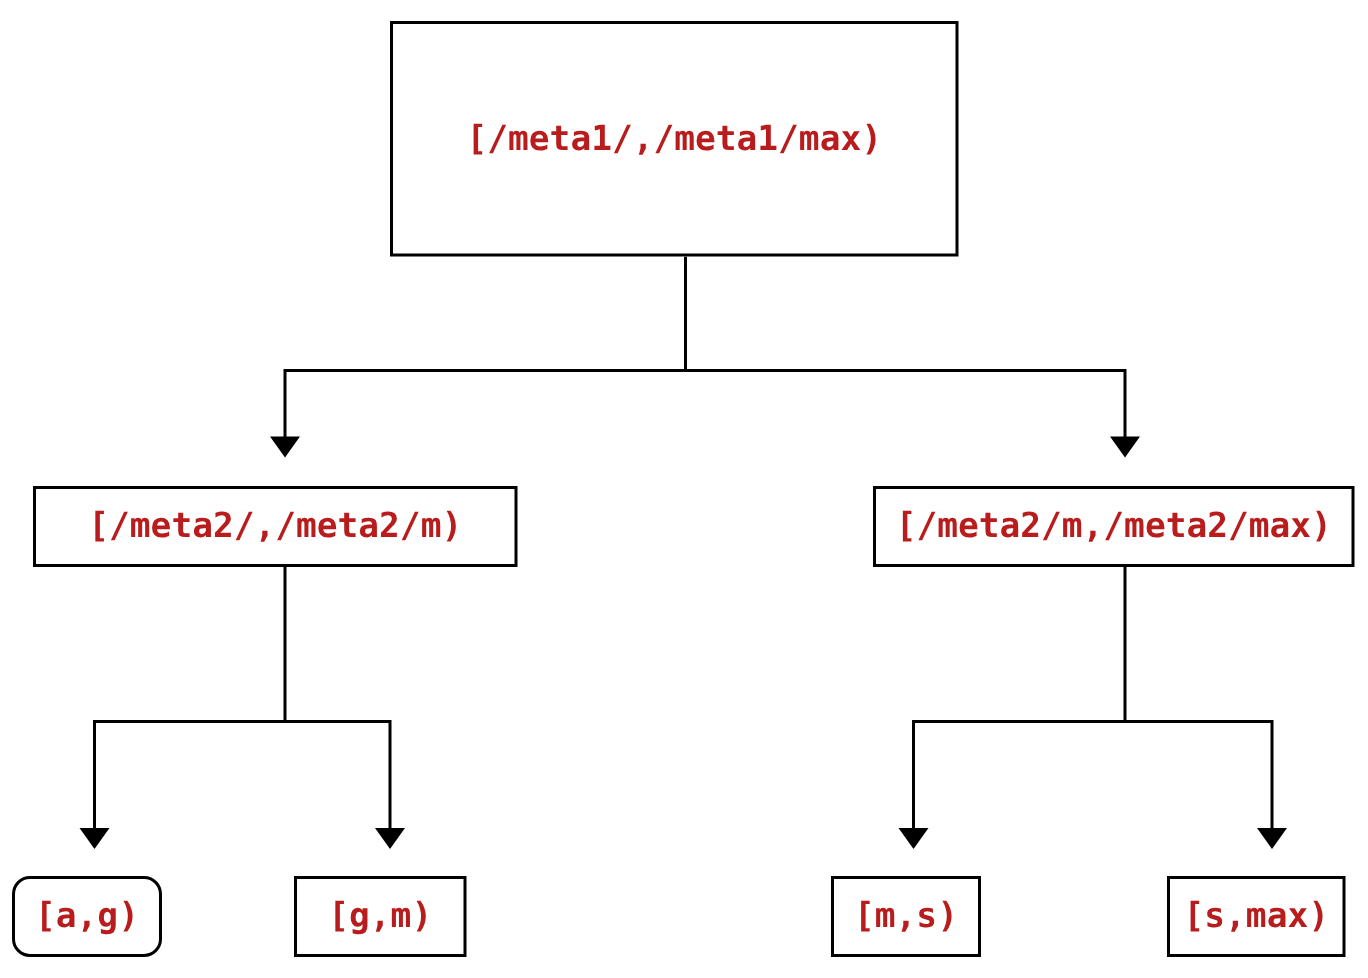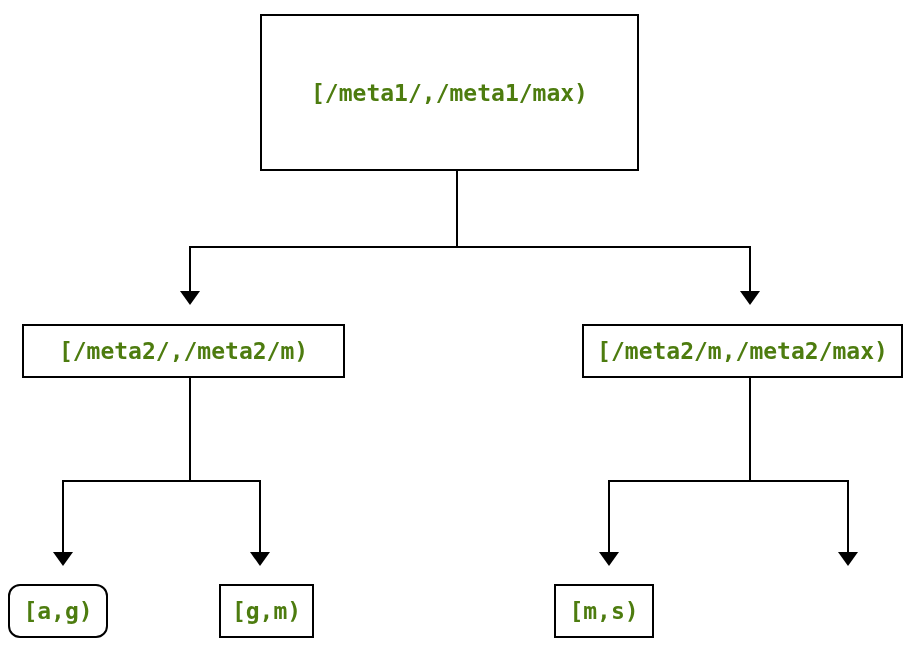--- a/index.html
+++ b/index.html
@@ -23,32 +23,32 @@
     height: 652px;
   }
   .node {
     position: absolute;
     box-sizing: border-box;
     border: 2px solid #000000;
     background: #ffffff;
     display: flex;
     align-items: center;
     justify-content: center;
-    color: #4d7c0f;
+    color: #b91c1c;
     font-size: 23px;
     font-weight: bold;
     letter-spacing: 0;
     white-space: nowrap;
   }
   
   .node-root      { left: 260px; top: 14px;  width: 379px; height: 157px; }
   .node-left      { left: 22px;  top: 324px; width: 323px; height: 54px;  }
   .node-right     { left: 582px; top: 324px; width: 321px; height: 54px; align-items: center;  }
   .node-leaf-ag   { left: 8px;   top: 584px; width: 100px; height: 54px; border-radius: 12px;  }
-  .node-leaf-gm   { left: 219px; top: 584px; width: 95px;  height: 54px;  }
+  .node-leaf-gm   { left: 196px; top: 584px; width: 115px;  height: 54px;  }
   .node-leaf-ms   { left: 554px; top: 584px; width: 100px;  height: 54px;  }
   .node-leaf-smax { left: 778px; top: 584px; width: 119px; height: 54px;  }
 </style>
 </head>
 <body>
 
 <div class="canvas">
 
   <svg class="edges" viewBox="0 0 912 652" aria-hidden="true">
     <g stroke="#000000" stroke-width="2" fill="none">
@@ -86,14 +86,17 @@
   </div>
 
   <div class="node node-leaf-gm">
     <span>[g,m)</span>
   </div>
 
   <div class="node node-leaf-ms">
     <span>[m,s)</span>
   </div>
 
+  <div class="node node-leaf-smax">
+    <span>[s,max)</span>
+  </div>
 
 </div>
 
 </body></html>

